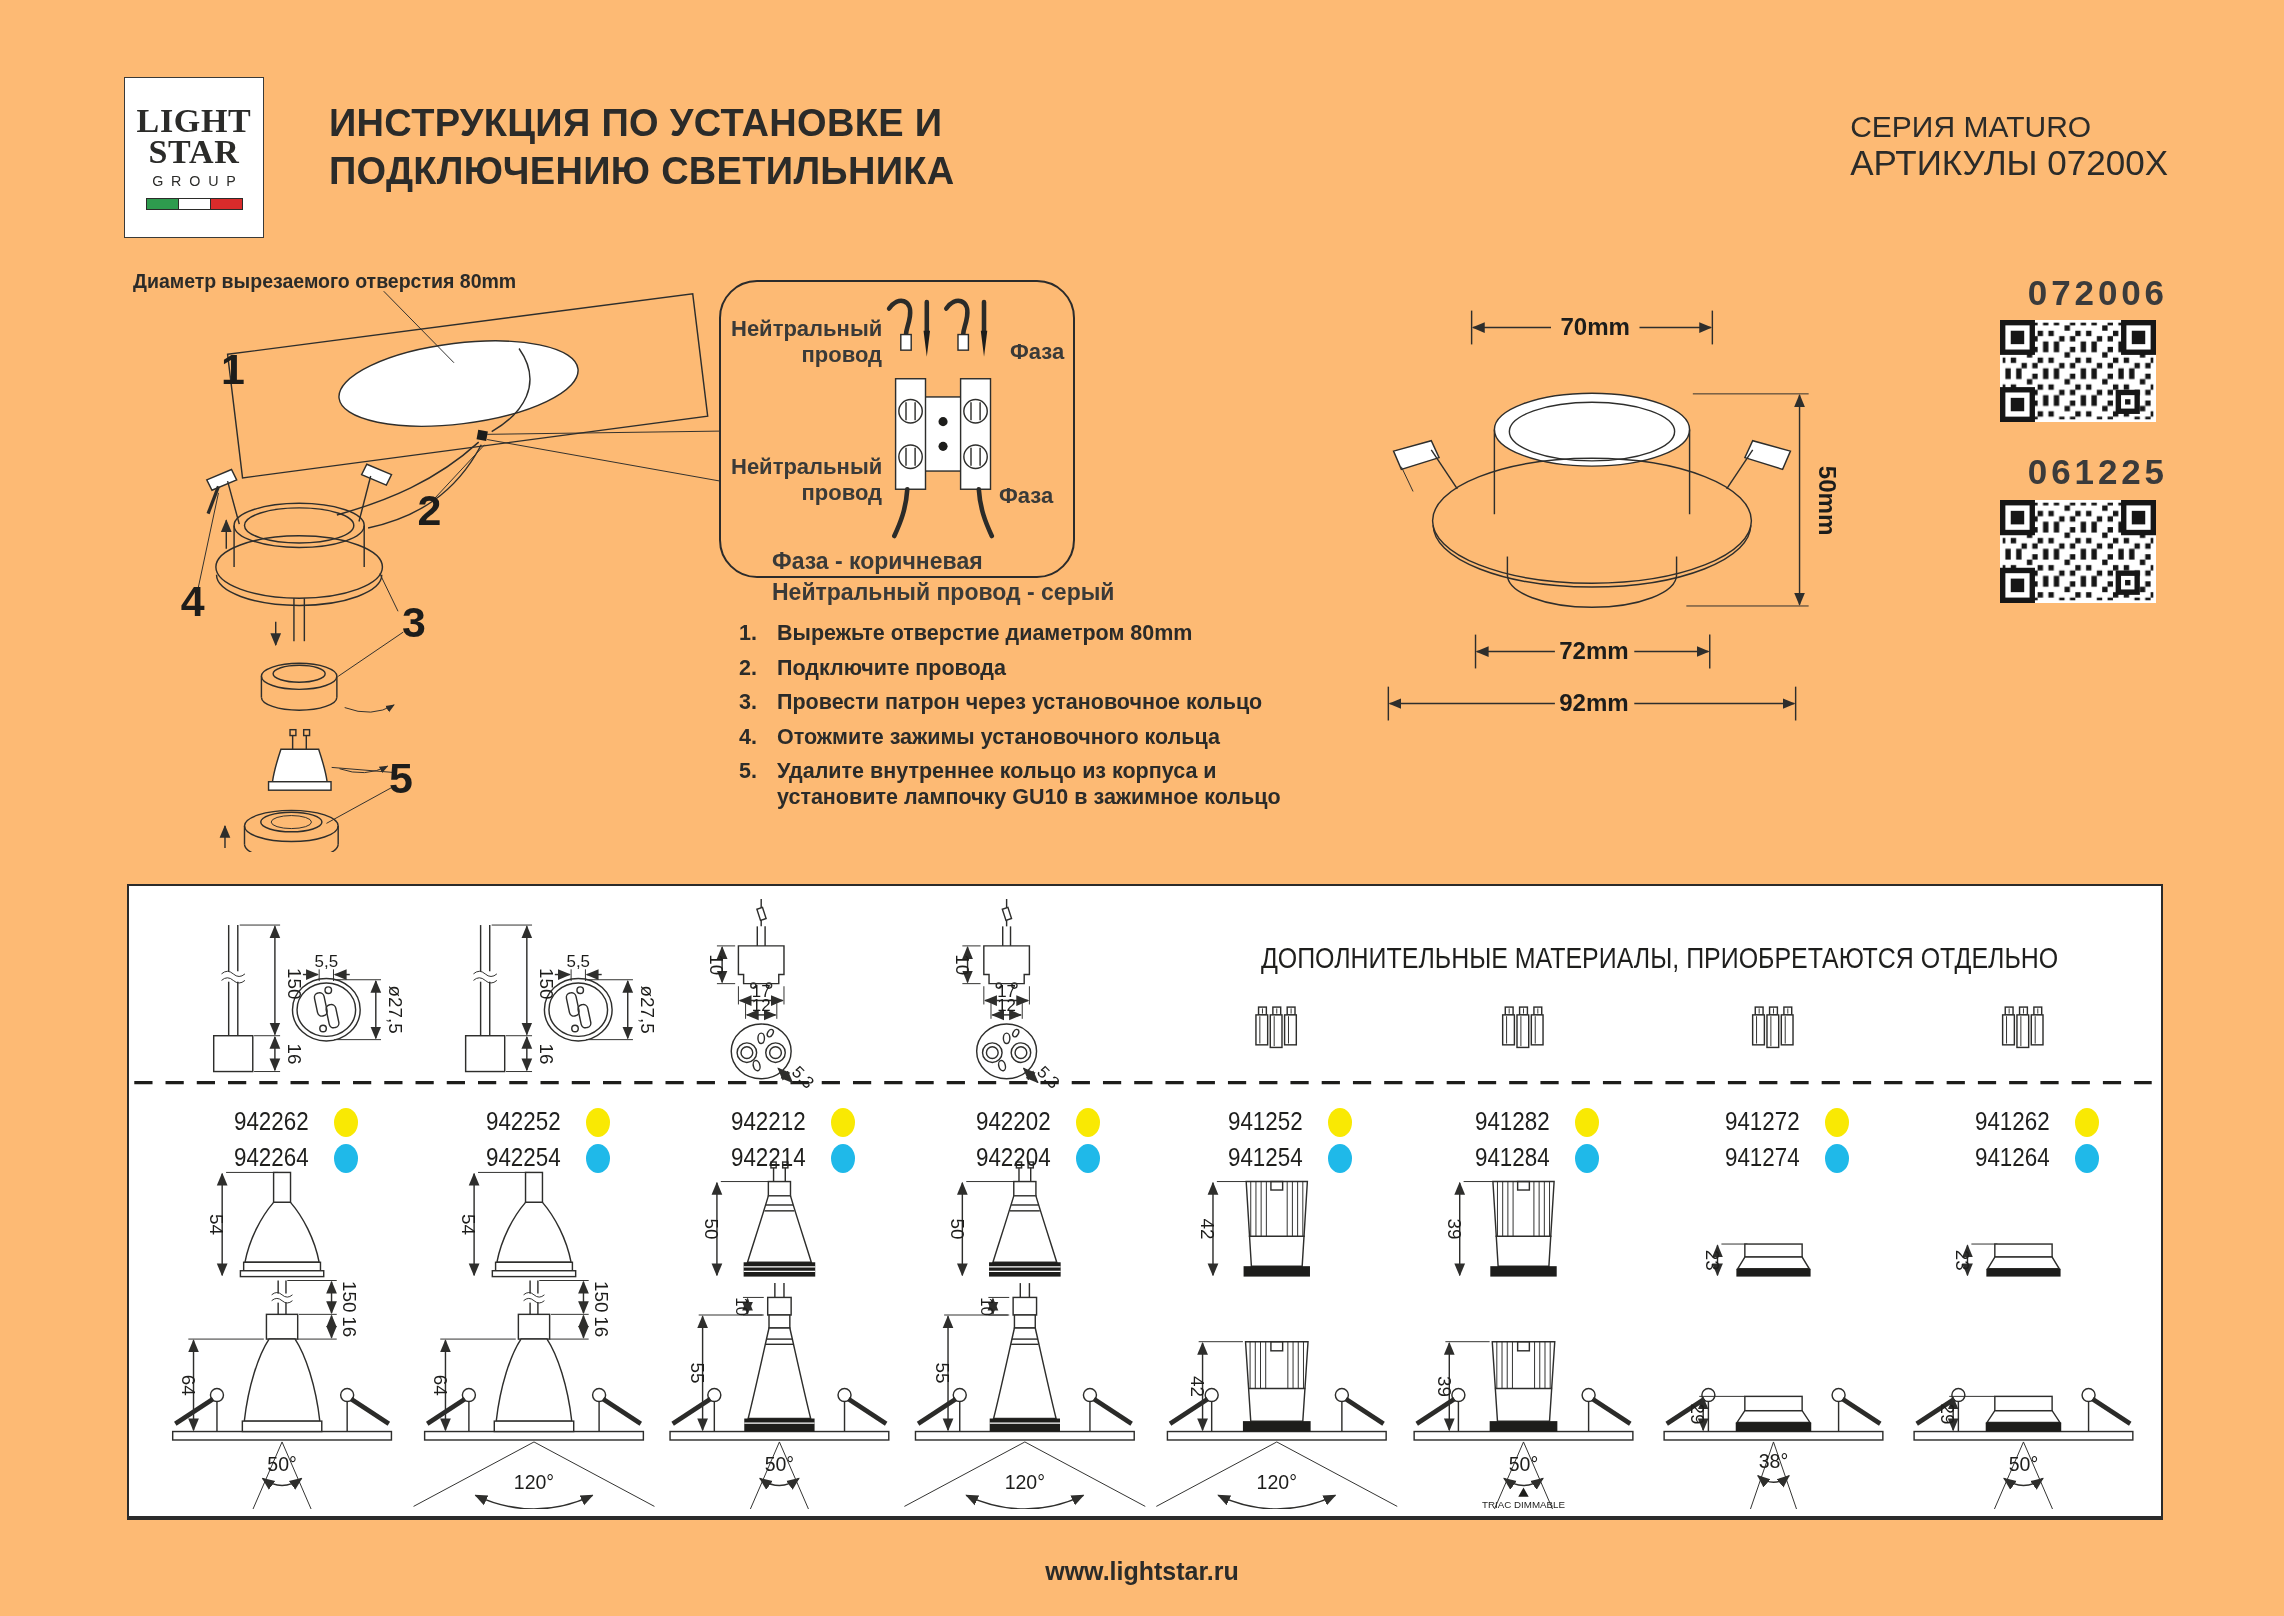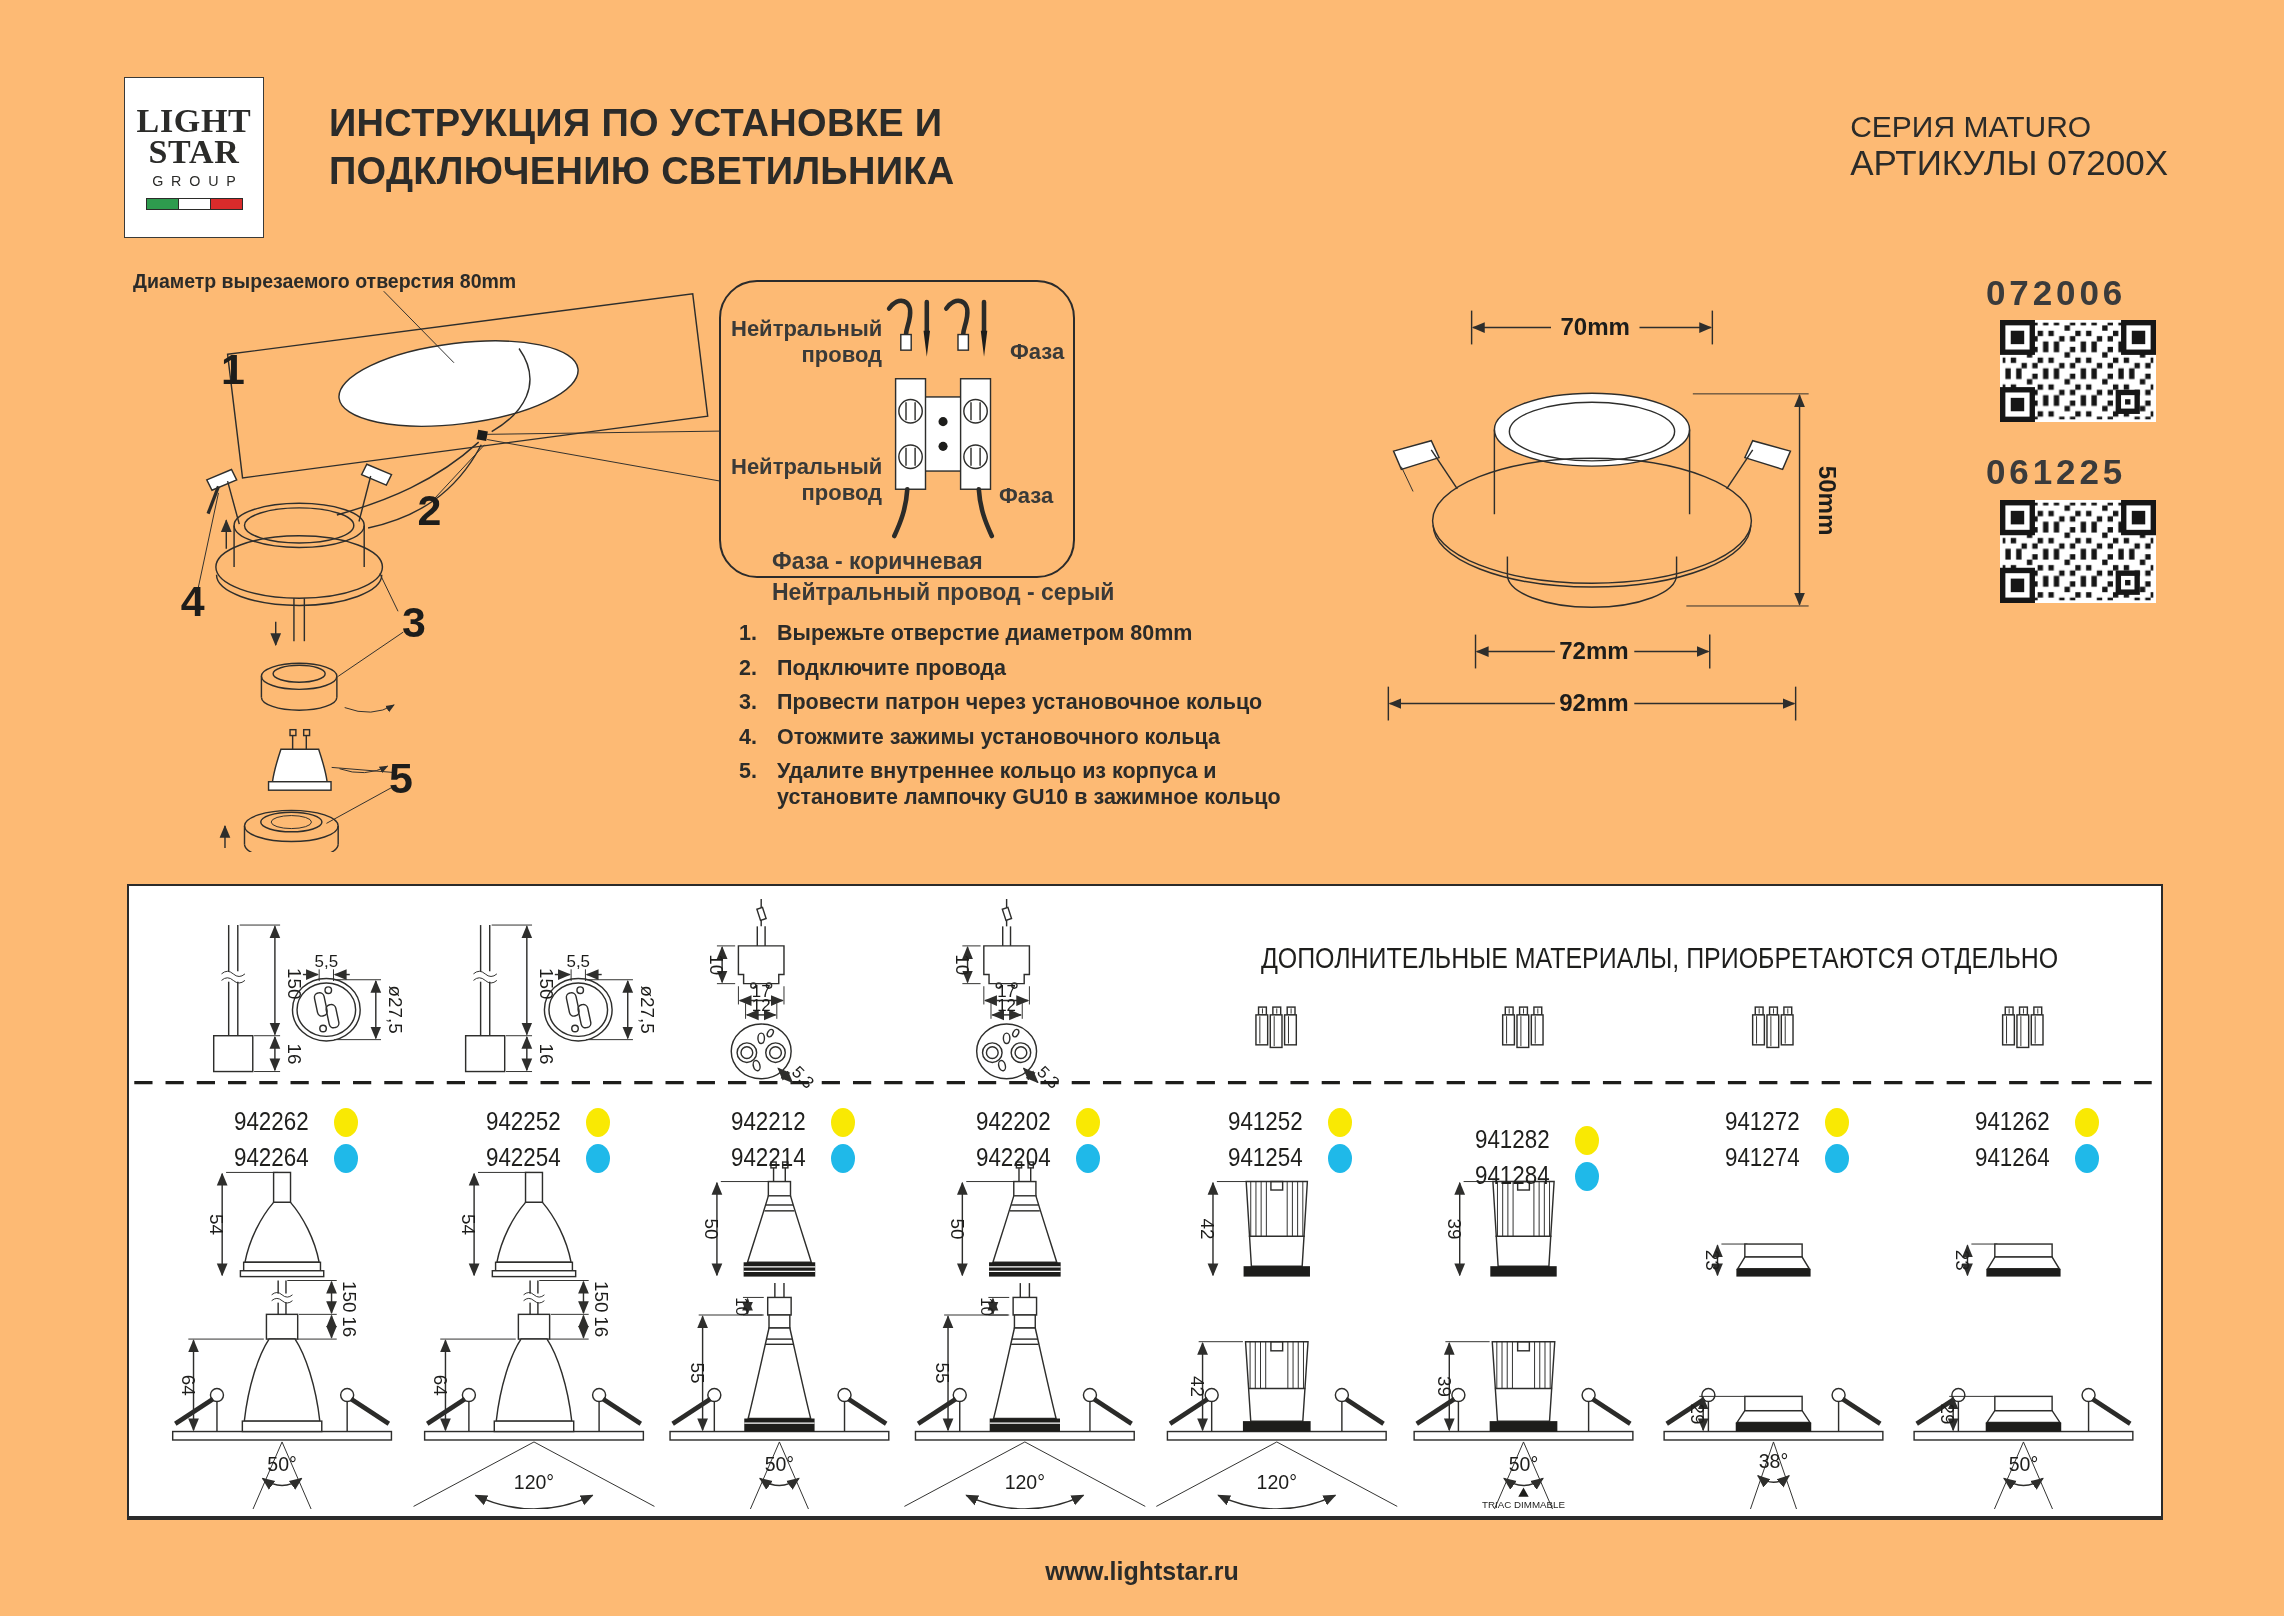--- a/index.html
+++ b/index.html
@@ -13,21 +13,21 @@
   .logo{border:1.3px solid #3a3a38;display:flex;flex-direction:column;align-items:center;justify-content:center;background:#fff}
   .logo .l1{font-family:"Liberation Serif",serif;font-weight:700;font-size:34px;line-height:31px;letter-spacing:0.7px;color:#2b2b29}
   .logo .grp{font-size:14.3px;letter-spacing:7.8px;margin:6.5px 0 0 7.8px;color:#2b2b29}
   .flagrow{display:flex;margin-top:9px;border:1.3px solid #2b2b29}
   .flagrow div{width:31px;height:9.8px}
   .fw1{background:#2E9B4E}.fw2{background:#fff;border-left:1.3px solid #2b2b29;border-right:1.3px solid #2b2b29}.fw3{background:#D92B2B}
 
   .doctitle{font-size:38px;font-weight:700;line-height:48px;color:#2b2b29;letter-spacing:0.3px}
   .series{font-size:30px;font-weight:400;color:#2b2b29;text-align:left;line-height:36px}
   .series .b2{font-size:35px}
-  .artnum-big{font-size:35px;font-weight:600;letter-spacing:3.9px;color:#3b3b3b;text-align:left}
+  .artnum-big{font-size:35px;font-weight:600;letter-spacing:3.9px;color:#3b3b3b;text-align:right}
 
   .smalllbl{font-size:19.5px;font-weight:700;color:#2b2b29}
   .wirelbl{font-size:22px;font-weight:600;color:#3a3a38;line-height:26px}
   .notes{font-size:23px;font-weight:600;color:#3a3a38;line-height:31px}
 
   .steps{font-size:21.5px;font-weight:700;color:#2b2b29}
   .steprow{display:flex;margin-bottom:8.5px;line-height:26px}
   .steprow .n{width:38px;flex:none}
   .steprow .t{flex:1}
 
@@ -661,21 +661,21 @@
     <div class="abs artpair" style="left:1040px;top:215px;width:215px">
       <div class="artrow">
           <span class="artnum condL">941252</span>
           <span class="dot dot-warm"></span>
         </div>
       <div class="artrow">
           <span class="artnum condL">941254</span>
           <span class="dot dot-cool"></span>
         </div>
     </div>
-    <div class="abs artpair" style="left:1287px;top:233px;width:215px">
+    <div class="abs artpair" style="left:1287px;top:215px;width:215px">
       <div class="artrow">
           <span class="artnum condL">941282</span>
           <span class="dot dot-warm"></span>
         </div>
       <div class="artrow">
           <span class="artnum condL">941284</span>
           <span class="dot dot-cool"></span>
         </div>
     </div>
     <div class="abs artpair" style="left:1537px;top:215px;width:215px">

